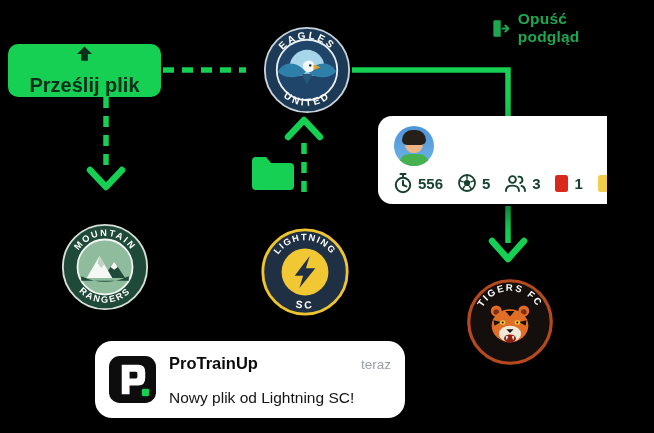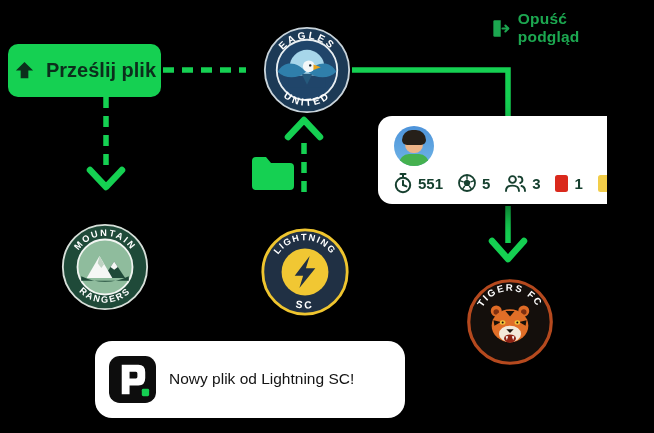--- a/index.html
+++ b/index.html
@@ -6,21 +6,21 @@
   .stage{position:relative;width:607px;height:433px;background:#000;overflow:hidden;
          font-family:"Liberation Sans","DejaVu Sans",sans-serif;}
 
   
   .leave{position:absolute;left:489px;top:10px;display:flex;align-items:center;gap:8px;cursor:pointer;}
   .leave span{color:#1CA750;font-size:15.5px;font-weight:800;letter-spacing:.2px;}
 
   
   .upload-btn{position:absolute;left:8px;top:44px;width:153px;height:53px;background:#15D052;
               border-radius:10px;display:flex;align-items:center;justify-content:center;gap:10px;
-              cursor:pointer;}
+              cursor:pointer;flex-direction:column;}
   .upload-btn span{color:#0C2E1C;font-size:20px;font-weight:700;}
 
   .arrows{position:absolute;left:0;top:0;pointer-events:none;z-index:1;}
   .folder{position:absolute;left:250px;top:154px;z-index:1;}
 
   .badge{position:absolute;z-index:2;}
   .badge-eagles{left:263px;top:26px;}
   .badge-rangers{left:61px;top:223px;}
   .badge-lightning{left:260px;top:227px;}
   .badge-tigers{left:466px;top:278px;}
@@ -188,21 +188,21 @@
     </div>
     <div class="stats">
       <div class="stat">
         <svg width="20" height="22" viewBox="0 0 20 22" fill="none" stroke="#16402F" stroke-width="2">
           <circle cx="10" cy="13" r="7.2"></circle>
           <path d="M7.5 2 H12.5" stroke-linecap="round"></path>
           <path d="M10 2.5 V5.2"></path>
           <path d="M10 13 V8.8" stroke-linecap="round"></path>
           <path d="M10 13 L13.4 14.4" stroke-linecap="round"></path>
         </svg>
-        <b>551</b>
+        <b>556</b>
       </div>
       <div class="stat">
         <svg width="20" height="20" viewBox="0 0 20 20">
           <circle cx="10" cy="10" r="8" fill="none" stroke="#16402F" stroke-width="1.8"></circle>
           <polygon points="10,6.2 13.6,8.8 12.2,13 7.8,13 6.4,8.8" fill="#16402F"></polygon>
           <g stroke="#16402F" stroke-width="1.4">
             <path d="M10 6.2 V2.2"></path>
               <path d="M13.6 8.8 L17.4 7.6"></path>
               <path d="M12.2 13 L14.5 16.2"></path>
             <path d="M7.8 13 L5.5 16.2"></path>
@@ -236,17 +236,21 @@
   </div>
 
   <div class="notif">
     <svg class="appicon" width="47" height="47" viewBox="0 0 48 48">
       <rect x="0" y="0" width="48" height="48" rx="11" fill="#0D0D0D"></rect>
       <path fill-rule="evenodd" fill="#FFFFFF" d="M13 9 H30 Q37 9 37 16.5 V22.5 Q37 30 30 30 H21 V39 H13 Z
            M21 16 V23 H27.5 Q29 23 29 21.2 V17.8 Q29 16 27.5 16 Z"></path>
       <rect x="33.5" y="33.5" width="7.5" height="7.5" rx="1.5" fill="#15D052"></rect>
     </svg>
     <div class="ntext">
+      <div class="nrow">
+        <span class="ntitle">ProTrainUp</span>
+        <span class="ntime">teraz</span>
+      </div>
       <div class="nbody">Nowy plik od Lightning SC!</div>
     </div>
   </div>
 
 </div>
 
 </body></html>

